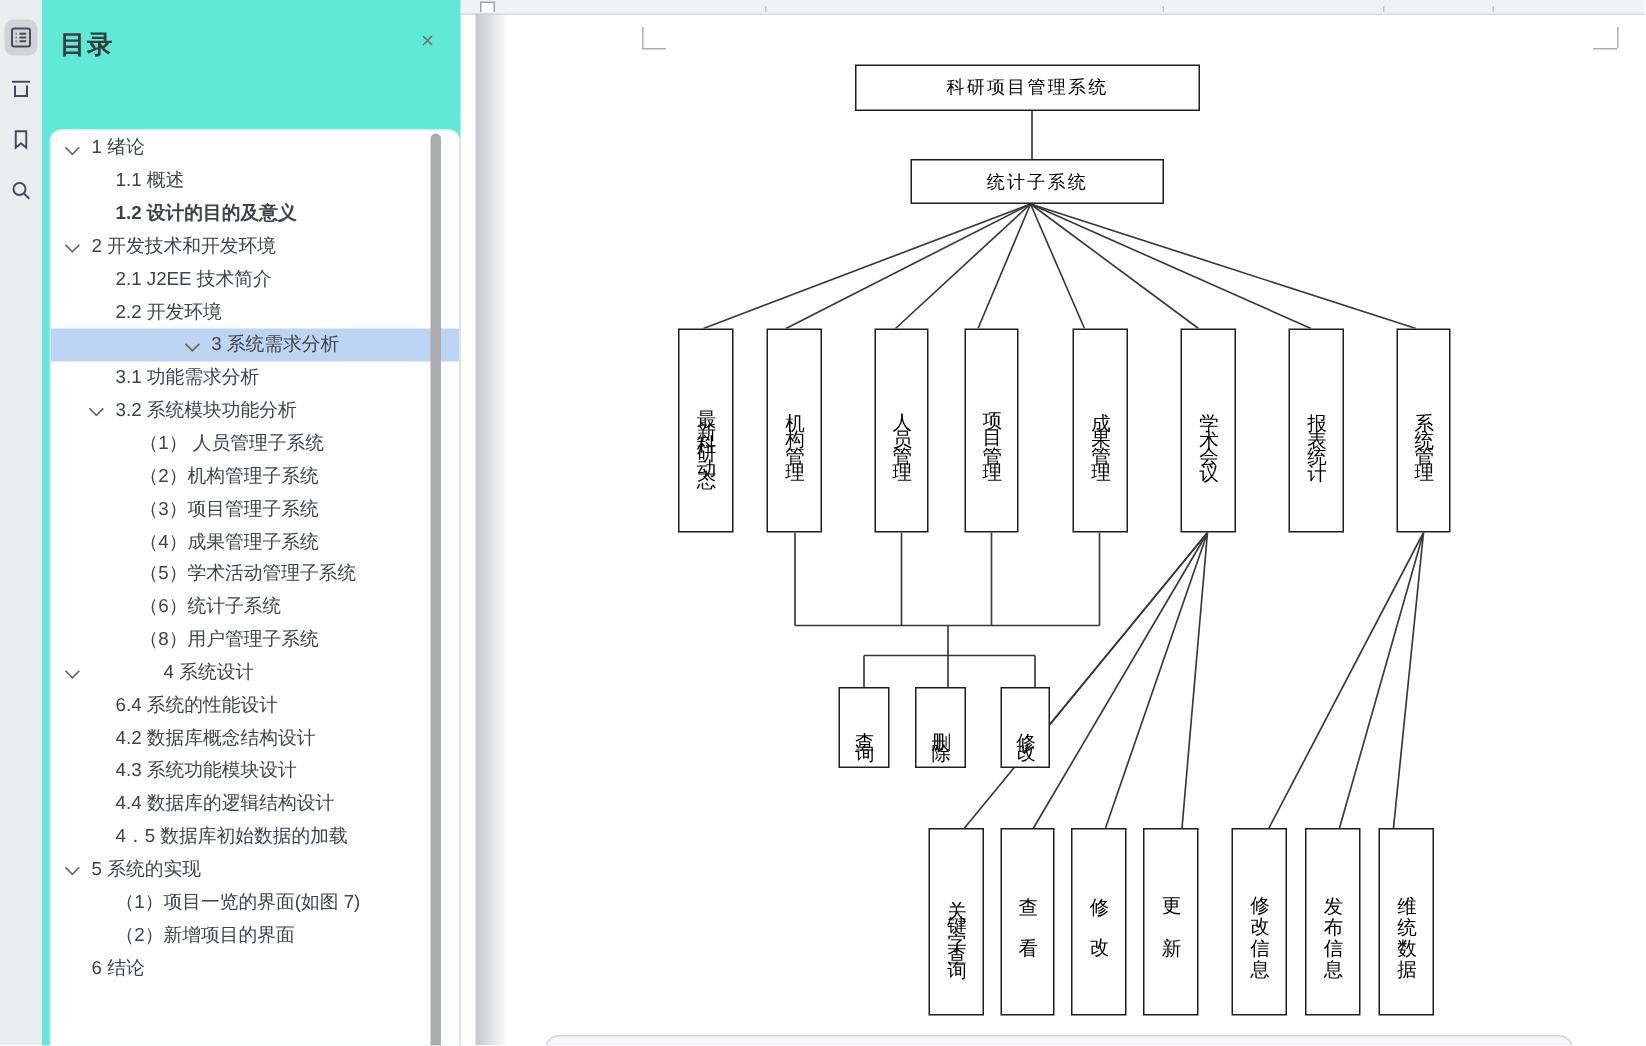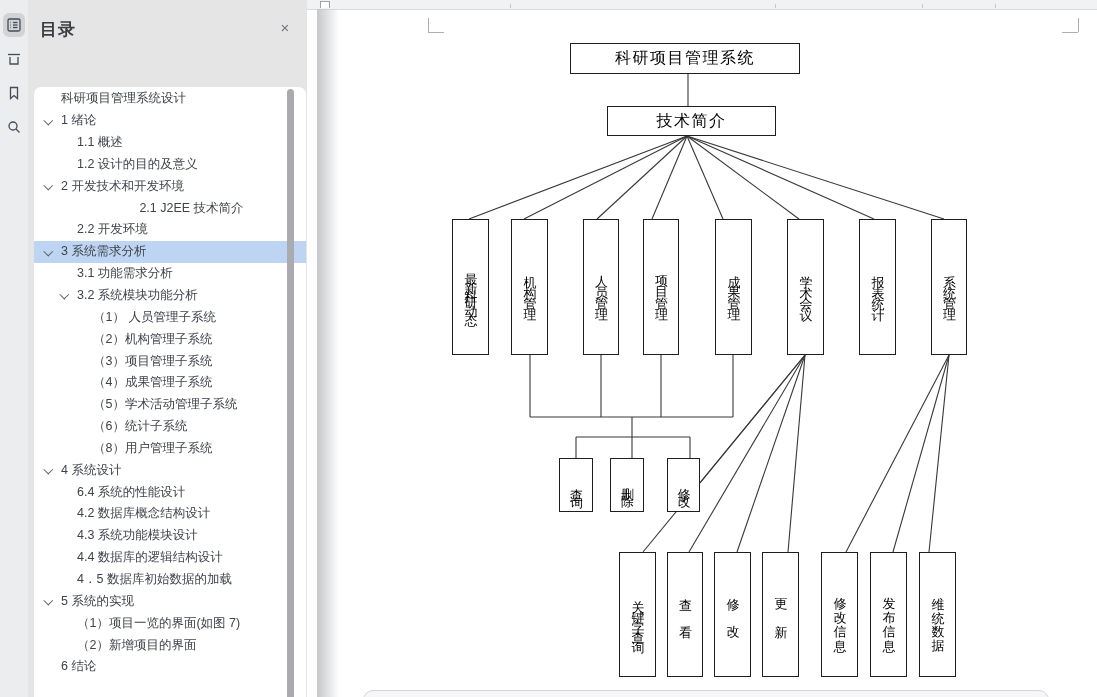--- a/index.html
+++ b/index.html
@@ -14,37 +14,37 @@
   .margin-mark{position:absolute;}
   .margin-mark .h{position:absolute;height:1px;width:16px;background:#abafb4;top:14px;}
   .margin-mark .v{position:absolute;width:1px;height:14px;background:#abafb4;top:0;}
   .bottom-bar{position:absolute;left:363px;top:690px;width:684px;height:14px;background:#f6f6f8;border:1px solid #d3d5d8;border-radius:10px 10px 0 0;}
 
   
   .diagram-svg{position:absolute;left:0;top:0;width:1097px;height:697px;}
   .diagram-svg line{stroke:#383838;stroke-width:1.1;}
   .dnodes{position:absolute;left:0;top:0;width:1097px;height:697px;pointer-events:none;}
   .dbox{position:absolute;box-sizing:border-box;border:1.4px solid #1e1e1e;background:#fff;display:flex;align-items:center;justify-content:center;color:#000;font-size:13px;}
-  .hbox{font-size:16px;letter-spacing:1.5px;}
+  .hbox{font-size:12px;letter-spacing:1.5px;}
   .vbox{writing-mode:vertical-rl;text-orientation:upright;}
   .v6{letter-spacing:8px;}
   .v4{letter-spacing:11px;}
   .v2m{letter-spacing:7px;}
   .v5b{letter-spacing:10px;}
   .v2b{letter-spacing:27px;}
   .v4b{letter-spacing:14px;}
 
   
   .left-rail{position:absolute;left:0;top:0;width:28px;height:100%;background:#ebedef;z-index:6;}
   .rail-btn{position:absolute;left:3px;width:22px;height:24px;border-radius:6px;display:flex;align-items:center;justify-content:center;}
   .rail-btn.selected{background:#d1d3d7;}
   .rail-btn svg{stroke:#454c57;fill:none;stroke-width:1.3;}
 
   
-  .sidebar{position:absolute;left:28px;top:0;width:279px;height:100%;background:#e5e5e5;z-index:5;}
+  .sidebar{position:absolute;left:28px;top:0;width:279px;height:100%;background:#5eead4;z-index:5;}
   .sb-title{position:absolute;left:12px;top:18px;font-size:17px;font-weight:600;color:#3a3d42;letter-spacing:1px;}
   .sb-close{position:absolute;right:14px;top:20px;width:16px;height:16px;color:#70757c;font-size:15px;line-height:16px;text-align:center;cursor:pointer;}
   .sb-toolbar{position:absolute;left:12px;top:49px;right:10px;height:18px;display:flex;align-items:center;}
   .tb-btn{width:17px;height:17px;box-sizing:border-box;border:1px solid #878c94;border-radius:4px;margin-right:7px;position:relative;}
   .tb-btn i{position:absolute;left:50%;top:50%;}
   .glyph-down{width:6px;height:6px;border-right:1.3px solid #5d6269;border-bottom:1.3px solid #5d6269;transform:translate(-50%,-68%) rotate(45deg);}
   .glyph-up{width:6px;height:6px;border-right:1.3px solid #5d6269;border-bottom:1.3px solid #5d6269;transform:translate(-50%,-30%) rotate(225deg);}
   .glyph-plus-h,.glyph-minus-h{width:9px;height:1.3px;background:#5d6269;transform:translate(-50%,-50%);}
   .glyph-plus-v{width:1.3px;height:9px;background:#5d6269;transform:translate(-50%,-50%);}
   .ai-btn{margin-left:auto;display:flex;align-items:center;gap:5px;cursor:pointer;}
@@ -106,21 +106,21 @@
       <line x1="805" y1="355" x2="643" y2="552"></line>
       <line x1="805" y1="355" x2="689" y2="552"></line>
       <line x1="805" y1="355" x2="737" y2="552"></line>
       <line x1="805" y1="355" x2="788" y2="552"></line>
       <line x1="949" y1="355" x2="846" y2="552"></line>
       <line x1="949" y1="355" x2="893" y2="552"></line>
       <line x1="949" y1="355" x2="929" y2="552"></line>
     </svg>
   <div class="dnodes">
       <div class="dbox hbox" style="left: 570px; top: 43px; width: 230px; height: 31px;">科研项目管理系统</div>
-      <div class="dbox hbox" style="left: 607px; top: 106px; width: 169px; height: 30px;">技术简介</div>
+      <div class="dbox hbox" style="left: 607px; top: 106px; width: 169px; height: 30px;">统计子系统</div>
       <div class="dbox vbox v6" style="left: 452px; top: 219px; width: 37px; height: 136px;">最新科研动态</div>
       <div class="dbox vbox v4" style="left: 511px; top: 219px; width: 37px; height: 136px;">机构管理</div>
       <div class="dbox vbox v4" style="left: 583px; top: 219px; width: 36px; height: 136px;">人员管理</div>
       <div class="dbox vbox v4" style="left: 643px; top: 219px; width: 36px; height: 136px;">项目管理</div>
       <div class="dbox vbox v4" style="left: 715px; top: 219px; width: 37px; height: 136px;">成果管理</div>
       <div class="dbox vbox v4" style="left: 787px; top: 219px; width: 37px; height: 136px;">学术会议</div>
       <div class="dbox vbox v4" style="left: 859px; top: 219px; width: 37px; height: 136px;">报表统计</div>
       <div class="dbox vbox v4" style="left: 931px; top: 219px; width: 36px; height: 136px;">系统管理</div>
       <div class="dbox vbox v2m" style="left: 559px; top: 458px; width: 34px; height: 54px;">查询</div>
       <div class="dbox vbox v2m" style="left: 610px; top: 458px; width: 34px; height: 54px;">删除</div>
@@ -168,48 +168,44 @@
   </div>
 
   <div class="sidebar">
     <div class="sb-title">目录</div>
     <div class="sb-close">×</div>
 
 
     <div class="toc-panel">
       <div class="toc-list">
           <div class="toc-row" style="padding-left: 11px;">
-            <span class="chev hidden"></span>
-            <span class="toc-label">科研项目管理系统设计</span>
-          </div>
-          <div class="toc-row" style="padding-left: 11px;">
             <span class="chev"></span>
             <span class="toc-label">1 绪论</span>
           </div>
           <div class="toc-row" style="padding-left: 27px;">
             <span class="chev hidden"></span>
             <span class="toc-label">1.1 概述</span>
           </div>
-          <div class="toc-row" style="padding-left: 27px;">
+          <div class="toc-row" style="padding-left: 27px; font-weight: bold;">
             <span class="chev hidden"></span>
             <span class="toc-label">1.2 设计的目的及意义</span>
           </div>
           <div class="toc-row" style="padding-left: 11px;">
             <span class="chev"></span>
             <span class="toc-label">2 开发技术和开发环境</span>
           </div>
-          <div class="toc-row" style="padding-left: 27px; justify-content: center;">
+          <div class="toc-row" style="padding-left: 27px;">
             <span class="chev hidden"></span>
             <span class="toc-label">2.1 J2EE 技术简介</span>
           </div>
           <div class="toc-row" style="padding-left: 27px;">
             <span class="chev hidden"></span>
             <span class="toc-label">2.2 开发环境</span>
           </div>
-          <div class="toc-row selected" style="padding-left: 11px;">
+          <div class="toc-row selected" style="padding-left: 11px; justify-content: center;">
             <span class="chev"></span>
             <span class="toc-label">3 系统需求分析</span>
           </div>
           <div class="toc-row" style="padding-left: 27px;">
             <span class="chev hidden"></span>
             <span class="toc-label">3.1 功能需求分析</span>
           </div>
           <div class="toc-row" style="padding-left: 27px;">
             <span class="chev"></span>
             <span class="toc-label">3.2 系统模块功能分析</span>
@@ -235,21 +231,21 @@
             <span class="toc-label">（5）学术活动管理子系统</span>
           </div>
           <div class="toc-row" style="padding-left: 43px;">
             <span class="chev hidden"></span>
             <span class="toc-label">（6）统计子系统</span>
           </div>
           <div class="toc-row" style="padding-left: 43px; align-items: center;">
             <span class="chev hidden"></span>
             <span class="toc-label">（8）用户管理子系统</span>
           </div>
-          <div class="toc-row" style="padding-left: 11px;">
+          <div class="toc-row" style="padding-left: 11px; gap: 48px;">
             <span class="chev"></span>
             <span class="toc-label">4 系统设计</span>
           </div>
           <div class="toc-row" style="padding-left: 27px;">
             <span class="chev hidden"></span>
             <span class="toc-label">6.4 系统的性能设计</span>
           </div>
           <div class="toc-row" style="padding-left: 27px;">
             <span class="chev hidden"></span>
             <span class="toc-label">4.2 数据库概念结构设计</span>

